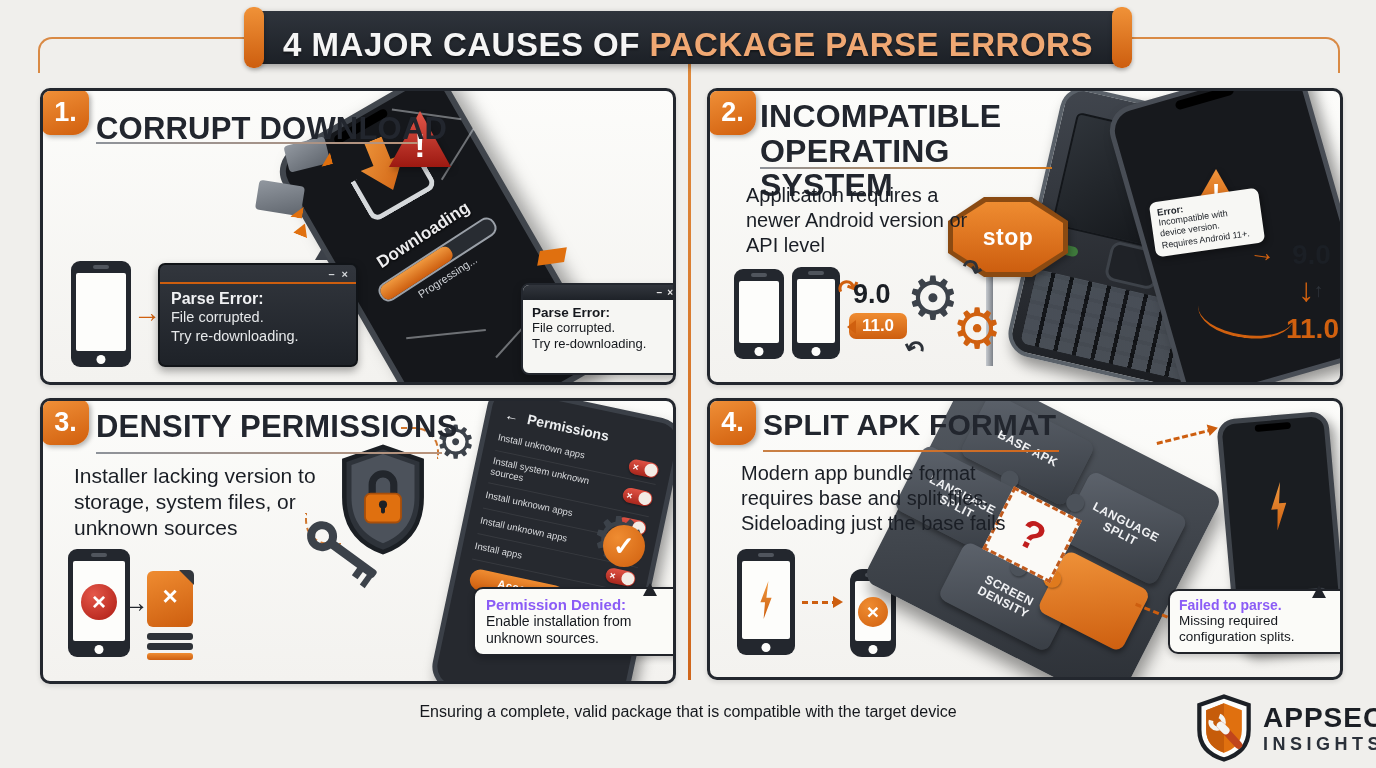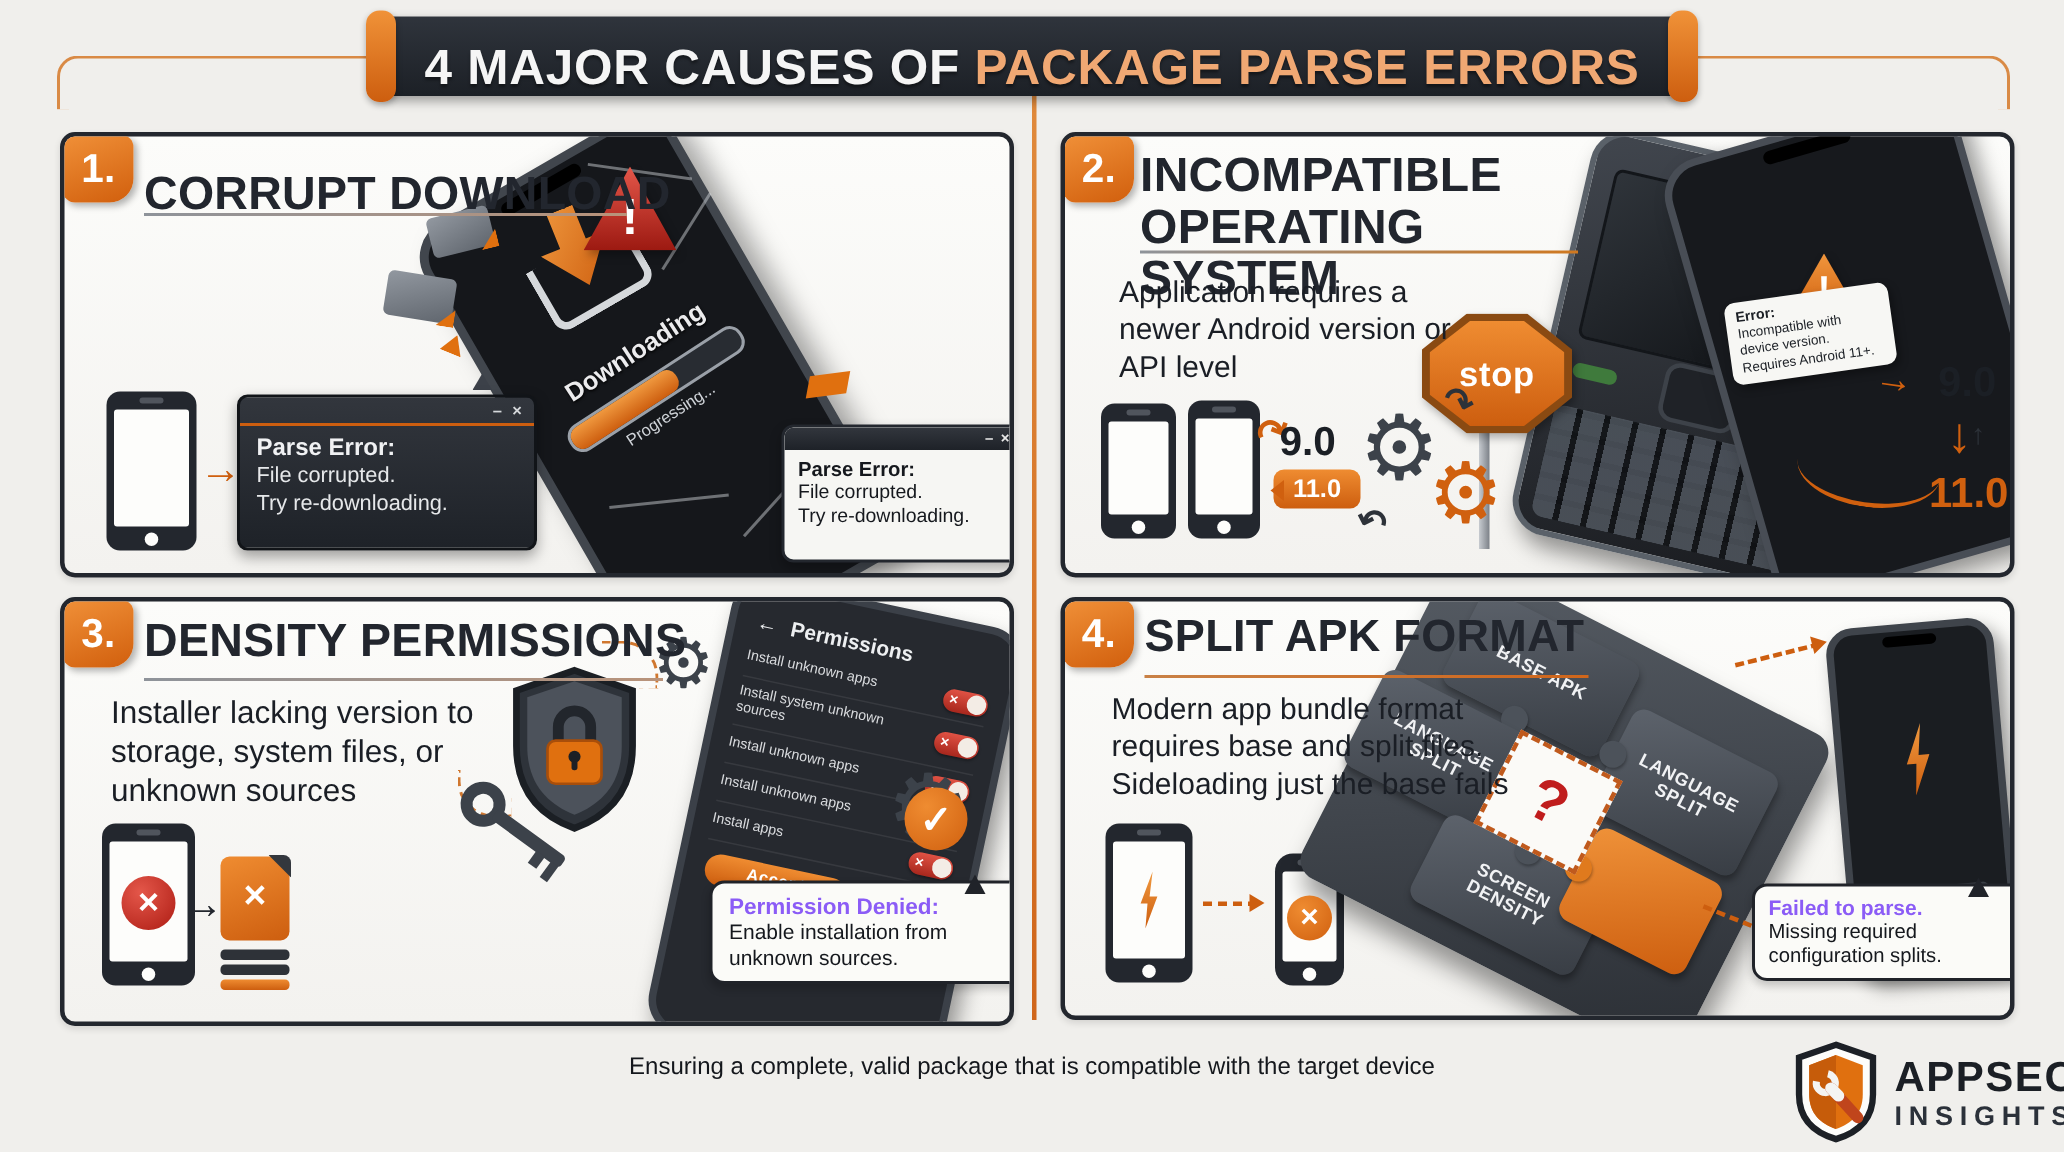--- a/index.html
+++ b/index.html
@@ -242,21 +242,21 @@
     <div class="ver-badge" style="left:139px;top:222px;width:58px;height:26px;font-size:17px;">
         <span>11.0</span>
       </div>
 
     <span class="glyph" style="left:196px;top:178px;font-size:60px;color:#3c424a;">⚙</span>
     <span class="glyph" style="left:242px;top:210px;font-size:56px;color:#d0600f;">⚙</span>
     <span class="glyph" style="left:252px;top:166px;font-size:24px;font-weight:800;color:#2d3239;transform:rotate(18deg);">↷</span>
     <span class="glyph" style="left:194px;top:246px;font-size:24px;font-weight:800;color:#2d3239;transform:rotate(18deg);">↶</span>
 
     <div class="stop-pole" style="left:276px;top:170px;height:105px;"></div>
-    <div class="stop-sign" style="left:238px;top:118px;width:100px;height:80px;">
+    <div class="stop-sign" style="left:238px;top:106px;width:90px;height:80px;padding-left:30px;">
       <div class="stop-outer"></div>
       <div class="stop-inner">
           <span class="stop-label">stop</span>
         </div>
     </div>
 
     <div class="qwerty">
       <div class="q-speaker"></div>
       <div class="q-screen"></div>
       <div class="q-mid">

